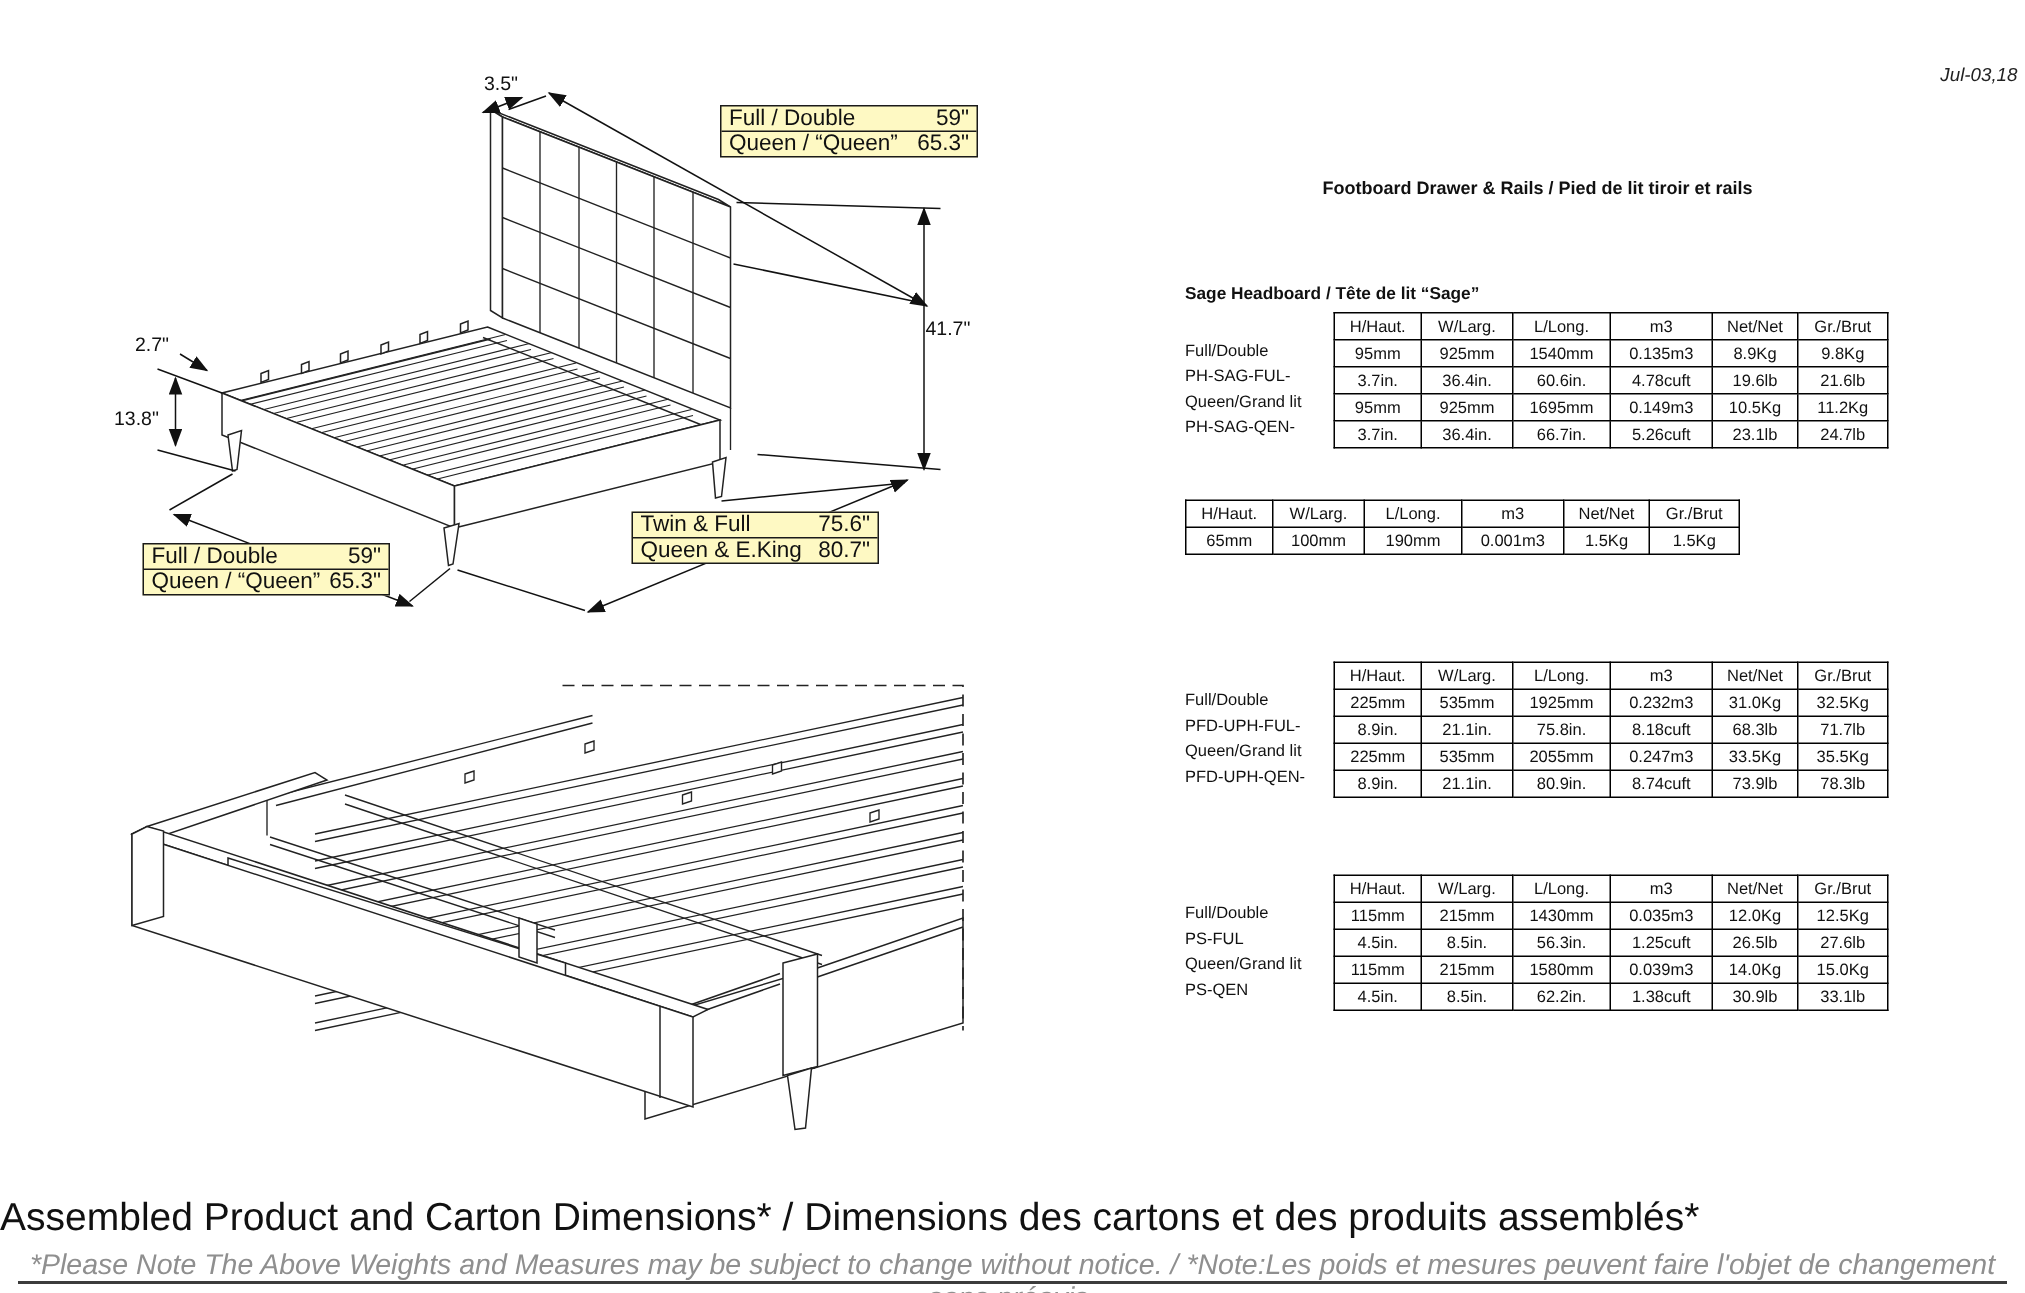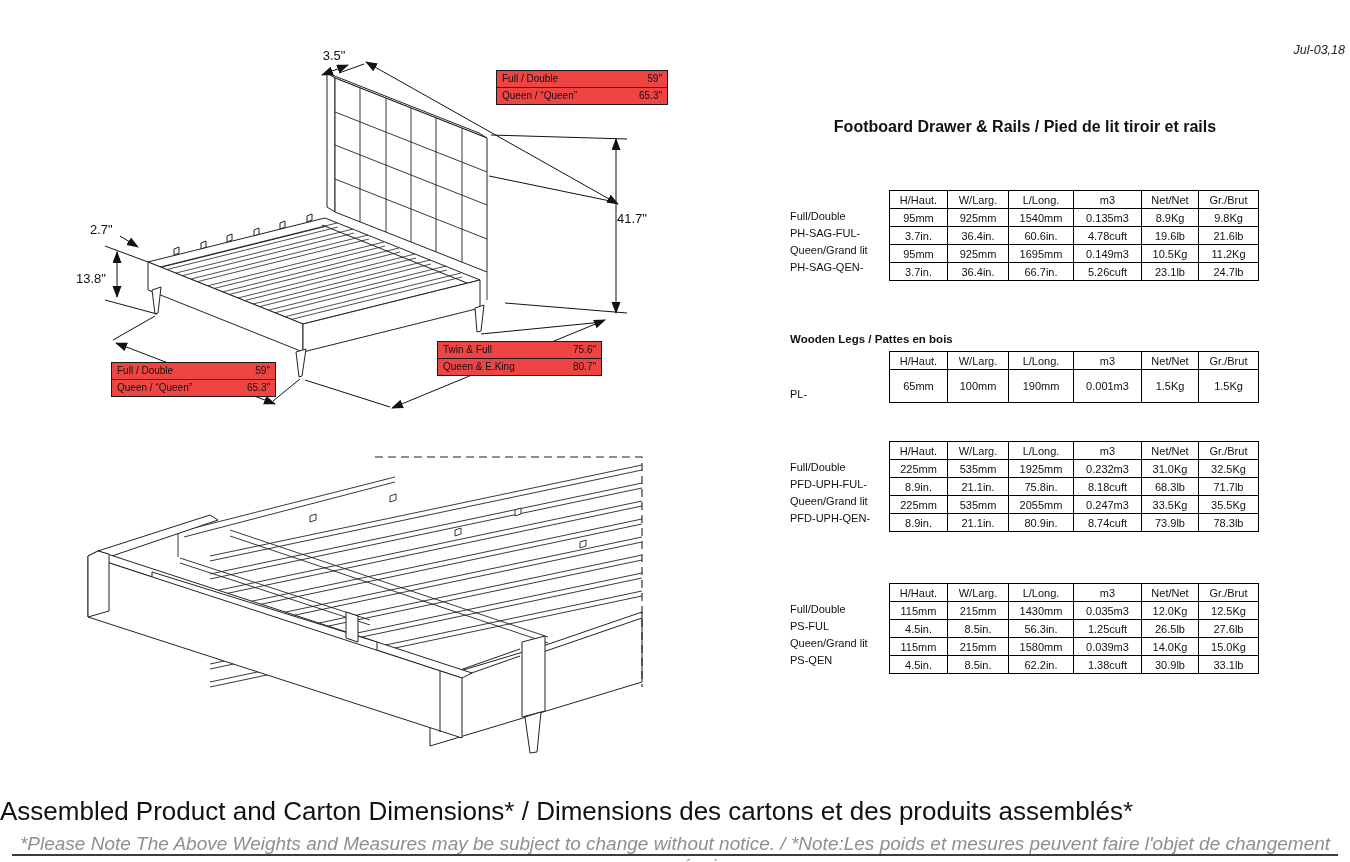--- a/index.html
+++ b/index.html
@@ -1,51 +1,52 @@
 <!DOCTYPE html>
 <html><head>
 <meta charset="utf-8">
 <style>
   html,body{margin:0;padding:0;}
   body{width:1350px;height:862px;position:relative;background:#fff;overflow:hidden;
        font-family:"Liberation Sans", sans-serif;color:#111;}
   .date{position:absolute;top:3px;right:5px;font-style:italic;font-size:12.5px;color:#222;margin-top:40px;}
   .doc-title{position:absolute;left:790px;top:118px;width:470px;text-align:center;
-             font-weight:bold;font-size:16px;}
+             font-weight:bold;font-size:12px;}
   .section{position:absolute;left:790px;width:482px;}
   .sec-heading{font-weight:bold;font-size:11.5px;margin-bottom:6px;}
   .tbl-wrap{display:flex;}
   .labels{width:99px;flex:none;}
   .lbl{height:17px;line-height:17px;font-size:11px;white-space:nowrap;}
   .head-sp{height:18px;}
   table.dims{border-collapse:collapse;table-layout:fixed;}
   table.dims th,table.dims td{border:1px solid #000;height:17px;padding:0 1px;
       font-size:11px;font-weight:normal;text-align:center;line-height:12px;white-space:nowrap;}
   svg{position:absolute;}
   .dim-label{position:absolute;font-size:13px;color:#111;white-space:nowrap;}
-  .dim-box{position:absolute;border:1.5px solid #1a1a1a;background:#ef4444;font-size:10px;margin-left:16px;}
+  .dim-box{position:absolute;border:1.5px solid #1a1a1a;background:#fef9c3;font-size:15px;}
   .dim-box .row{display:flex;justify-content:space-between;height:16px;line-height:15px;
                 padding:0 5px;}
   .dim-box .row + .row{border-top:1.5px solid #1a1a1a;}
   .footer-heading{position:absolute;left:0;top:796px;width:100%;
                   font-size:26px;letter-spacing:0px;}
   .footer-note{position:absolute;left:0;top:833px;width:100%;text-align:center;
                font-size:19px;font-style:italic;color:#8f8f8f;}
   .footer-line{position:absolute;left:12px;right:12px;top:854px;border-top:2px solid #3c3c3c;}
   line,polyline,polygon,path{vector-effect:non-scaling-stroke;}
 </style>
 </head>
 <body>
 
 <div class="date">Jul-03,18</div>
 
 <div class="doc-title">Footboard Drawer &amp; Rails / Pied de lit tiroir et rails</div>
 
 <div id="sections">
   <div class="section" style="top: 190px;">
+    <div class="sec-heading">Sage Headboard / Tête de lit “Sage”</div>
     <div class="tbl-wrap">
       <div class="labels">
           <div class="lbl head-sp"></div>
           <div class="lbl">Full/Double</div>
           <div class="lbl">PH-SAG-FUL-</div>
           <div class="lbl">Queen/Grand lit</div>
           <div class="lbl">PH-SAG-QEN-</div>
         </div>
       <table class="dims">
         <colgroup>
@@ -98,27 +99,21 @@
               <td>5.26cuft</td>
               <td>23.1lb</td>
               <td>24.7lb</td>
             </tr>
           </tbody>
       </table>
     </div>
   </div>
 
   <div class="section" style="top: 333px;">
-    <div class="sec-heading">Wooden Legs / Pattes en bois</div>
     <div class="tbl-wrap">
-      <div class="labels">
-          <div class="lbl head-sp"></div>
-          <div class="lbl"></div>
-          <div class="lbl">PL-</div>
-        </div>
       <table class="dims">
         <colgroup>
             <col style="width:58px">
             <col style="width:61px">
             <col style="width:65px">
         <col style="width:68px">
             <col style="width:57px">
             <col style="width:60px">
           </colgroup>
         <thead>

